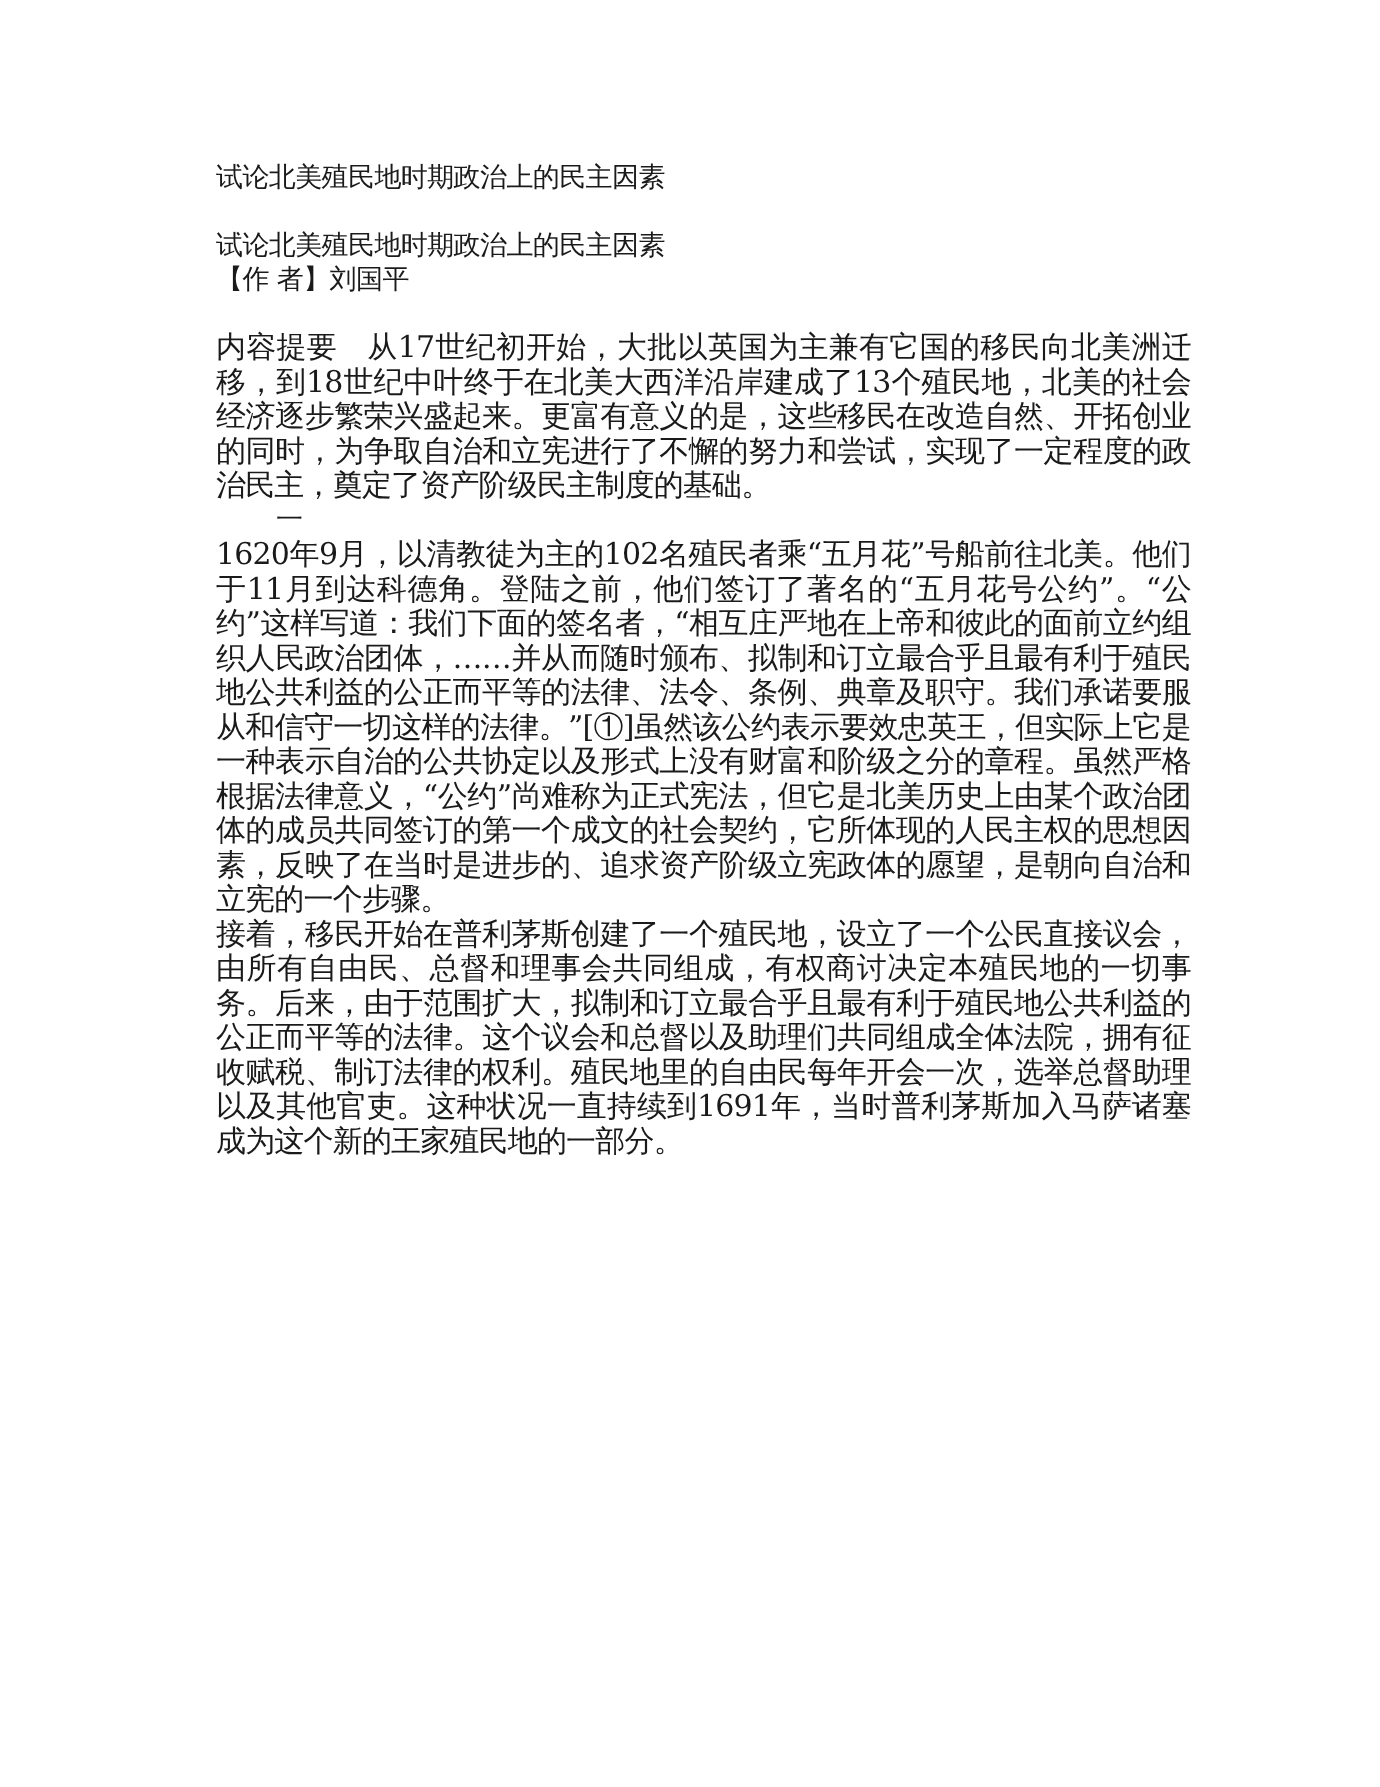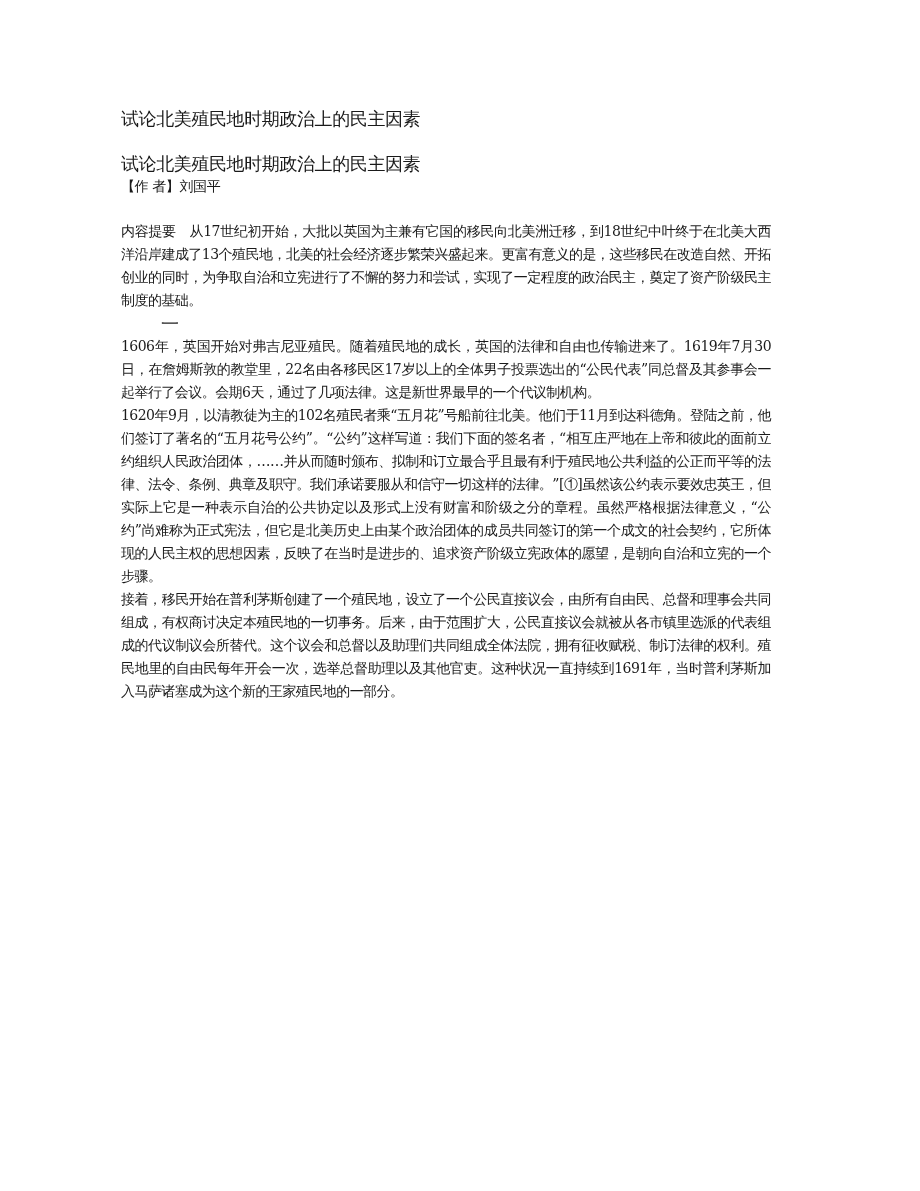--- a/index.html
+++ b/index.html
@@ -10,46 +10,46 @@
     body {
       width: 920px;
       height: 1191px;
       position: relative;
       overflow: hidden;
       font-family: "DejaVu Serif", "Liberation Serif", serif;
       color: #1a1a1a;
     }
     .page {
       position: absolute;
-      left: 121px;
+      left: 144px;
       top: 107px;
       width: 650px;
     }
     .doc-title {
       font-size: 18px;
       line-height: 23px;
       margin: 0 0 22px 0;
       font-weight: normal;
       letter-spacing: -0.4px;
     }
     .article-title {
       font-size: 18px;
       line-height: 23px;
       margin: 0;
       font-weight: normal;
       letter-spacing: -0.4px;
     }
     .author-line {
-      font-size: 14px;
+      font-size: 18px;
       line-height: 23px;
       margin: 0 0 22px 0;
       letter-spacing: -0.4px;
     }
     .para {
-      font-size: 14px;
+      font-size: 20px;
       line-height: 23px;
       margin: 0;
       text-align: justify;
       text-align-last: left;
       letter-spacing: -0.55px;
     }
     .section-mark {
       font-size: 18px;
       line-height: 23px;
       margin: 0;
@@ -64,16 +64,15 @@
 
   <h2 class="article-title">试论北美殖民地时期政治上的民主因素</h2>
   <div class="author-line">
     <span>【作 者】</span><span>刘国平</span>
   </div>
 
   <p class="para">内容提要　从17世纪初开始，大批以英国为主兼有它国的移民向北美洲迁移，到18世纪中叶终于在北美大西洋沿岸建成了13个殖民地，北美的社会经济逐步繁荣兴盛起来。更富有意义的是，这些移民在改造自然、开拓创业的同时，为争取自治和立宪进行了不懈的努力和尝试，实现了一定程度的政治民主，奠定了资产阶级民主制度的基础。</p>
 
   <p class="section-mark">一</p>
 
-  <p class="para">1606年，英国开始对弗吉尼亚殖民。随着殖民地的成长，英国的法律和自由也传输进来了。1619年7月30日，在詹姆斯敦的教堂里，22名由各移民区17岁以上的全体男子投票选出的“公民代表”同总督及其参事会一起举行了会议。会期6天，通过了几项法律。这是新世界最早的一个代议制机构。</p>
   <p class="para">1620年9月，以清教徒为主的102名殖民者乘“五月花”号船前往北美。他们于11月到达科德角。登陆之前，他们签订了著名的“五月花号公约”。“公约”这样写道：我们下面的签名者，“相互庄严地在上帝和彼此的面前立约组织人民政治团体，……并从而随时颁布、拟制和订立最合乎且最有利于殖民地公共利益的公正而平等的法律、法令、条例、典章及职守。我们承诺要服从和信守一切这样的法律。”[①]虽然该公约表示要效忠英王，但实际上它是一种表示自治的公共协定以及形式上没有财富和阶级之分的章程。虽然严格根据法律意义，“公约”尚难称为正式宪法，但它是北美历史上由某个政治团体的成员共同签订的第一个成文的社会契约，它所体现的人民主权的思想因素，反映了在当时是进步的、追求资产阶级立宪政体的愿望，是朝向自治和立宪的一个步骤。</p>
-  <p class="para">接着，移民开始在普利茅斯创建了一个殖民地，设立了一个公民直接议会，由所有自由民、总督和理事会共同组成，有权商讨决定本殖民地的一切事务。后来，由于范围扩大，公民直接议会就被从各市镇里选派的代表组成的代议制议会所替代。这个议会和总督以及助理们共同组成全体法院，拥有征收赋税、制订法律的权利。殖民地里的自由民每年开会一次，选举总督助理以及其他官吏。这种状况一直持续到1691年，当时普利茅斯加入马萨诸塞成为这个新的王家殖民地的一部分。</p>
+  <p class="para">接着，移民开始在普利茅斯创建了一个殖民地，设立了一个公民直接议会，由所有自由民、总督和理事会共同组成，有权商讨决定本殖民地的一切事务。后来，由于范围扩大，拟制和订立最合乎且最有利于殖民地公共利益的公正而平等的法律。这个议会和总督以及助理们共同组成全体法院，拥有征收赋税、制订法律的权利。殖民地里的自由民每年开会一次，选举总督助理以及其他官吏。这种状况一直持续到1691年，当时普利茅斯加入马萨诸塞成为这个新的王家殖民地的一部分。</p>
 </div>
 
 </body></html>

